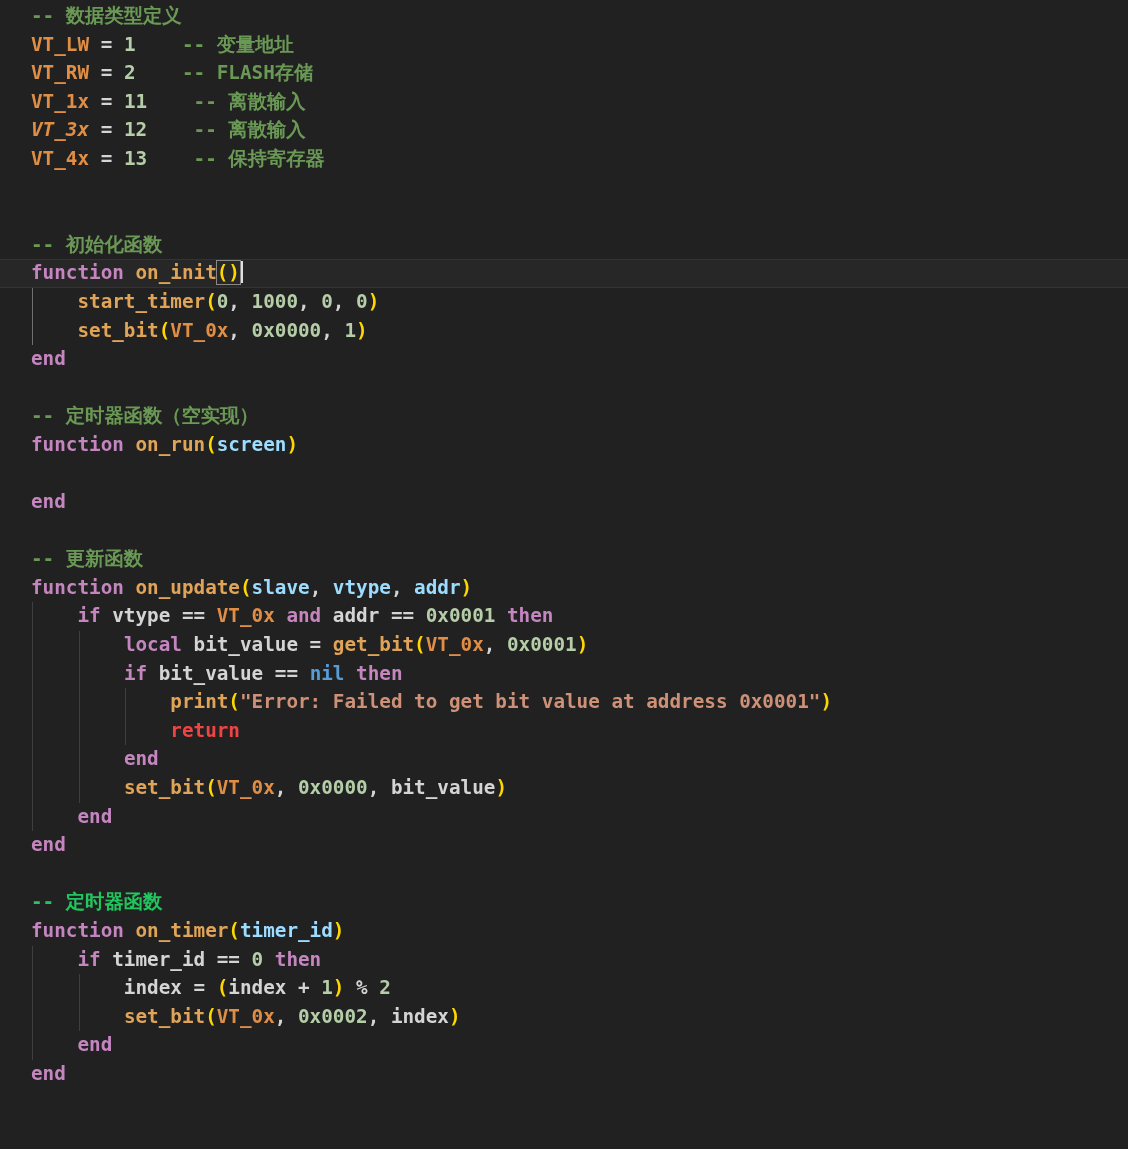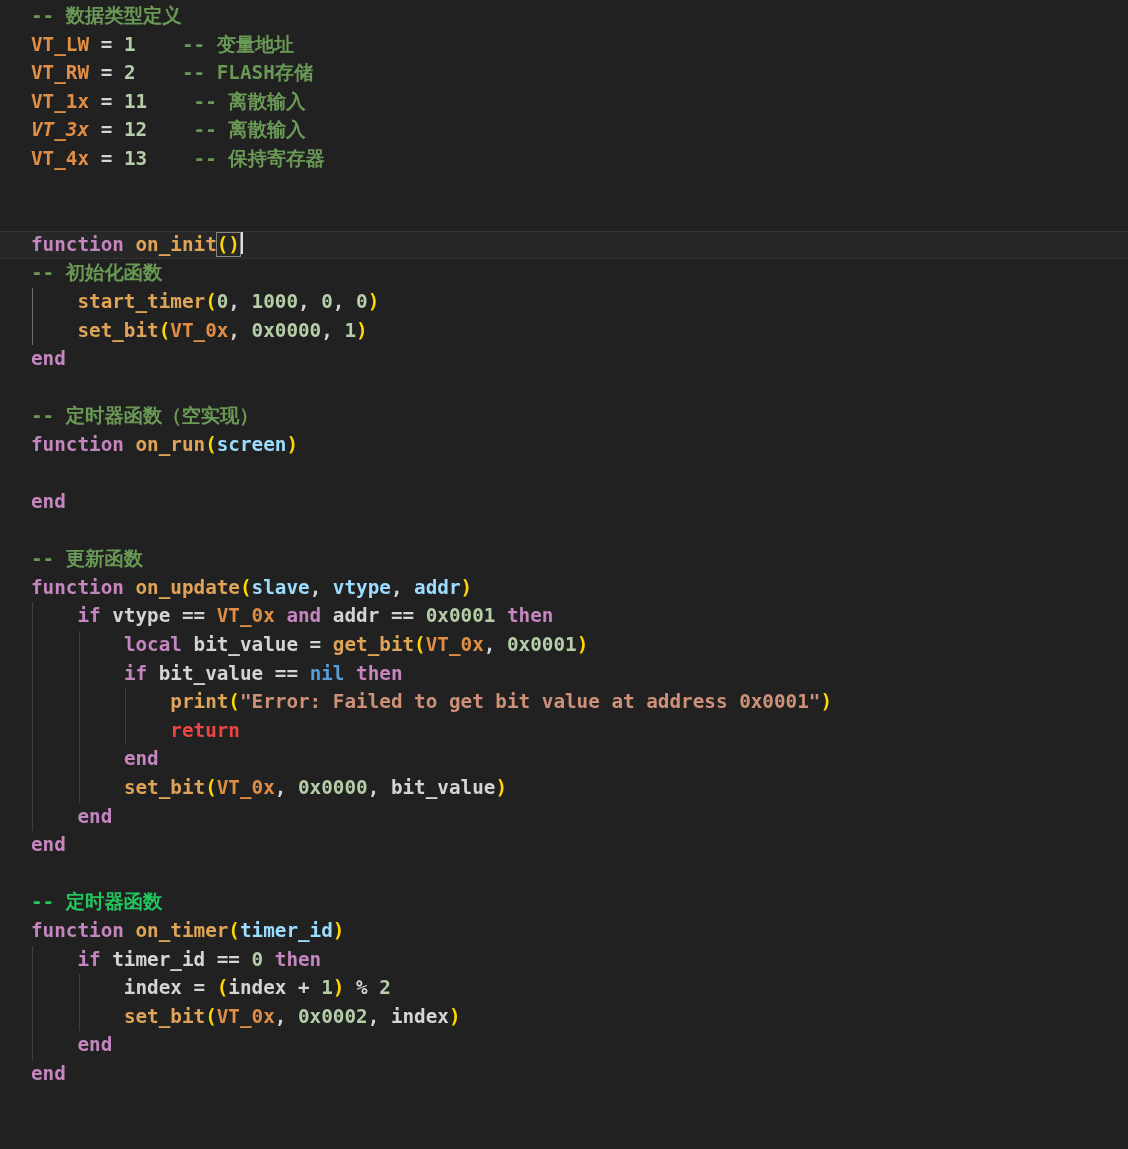--- a/index.html
+++ b/index.html
@@ -64,22 +64,22 @@
 
 <div class="editor" style="background: rgb(33, 33, 33);">
     <div class="line"><span class="tok" style="color: rgb(106, 153, 85);">-- 数据类型定义</span></div>
     <div class="line"><span class="tok" style="color: rgb(224, 142, 69);">VT_LW</span><span class="tok" style="color: rgb(212, 212, 212);"> = </span><span class="tok" style="color: rgb(181, 206, 168);">1</span><span class="tok" style="color: rgb(212, 212, 212);">    </span><span class="tok" style="color: rgb(106, 153, 85);">-- 变量地址</span></div>
     <div class="line"><span class="tok" style="color: rgb(224, 142, 69);">VT_RW</span><span class="tok" style="color: rgb(212, 212, 212);"> = </span><span class="tok" style="color: rgb(181, 206, 168);">2</span><span class="tok" style="color: rgb(212, 212, 212);">    </span><span class="tok" style="color: rgb(106, 153, 85);">-- FLASH存储</span></div>
     <div class="line"><span class="tok" style="color: rgb(224, 142, 69);">VT_1x</span><span class="tok" style="color: rgb(212, 212, 212);"> = </span><span class="tok" style="color: rgb(181, 206, 168);">11</span><span class="tok" style="color: rgb(212, 212, 212);">    </span><span class="tok" style="color: rgb(106, 153, 85);">-- 离散输入</span></div>
     <div class="line"><span class="tok" style="color: rgb(224, 142, 69); font-style: italic;">VT_3x</span><span class="tok" style="color: rgb(212, 212, 212);"> = </span><span class="tok" style="color: rgb(181, 206, 168);">12</span><span class="tok" style="color: rgb(212, 212, 212);">    </span><span class="tok" style="color: rgb(106, 153, 85);">-- 离散输入</span></div>
     <div class="line"><span class="tok" style="color: rgb(224, 142, 69);">VT_4x</span><span class="tok" style="color: rgb(212, 212, 212);"> = </span><span class="tok" style="color: rgb(181, 206, 168);">13</span><span class="tok" style="color: rgb(212, 212, 212);">    </span><span class="tok" style="color: rgb(106, 153, 85);">-- 保持寄存器</span></div>
     <div class="line"></div>
     <div class="line"></div>
+    <div class="line"><span class="tok" style="color: rgb(106, 153, 85);">-- 初始化函数</span></div>
     <div class="line current"><span class="tok" style="color: rgb(197, 134, 192);">function</span><span class="tok" style="color: rgb(212, 212, 212);"> </span><span class="tok" style="color: rgb(224, 164, 88);">on_init</span><span class="tok bracket-box" style="color: rgb(255, 215, 0);">()</span><span class="cursor"></span></div>
-    <div class="line"><span class="tok" style="color: rgb(106, 153, 85);">-- 初始化函数</span></div>
     <div class="line"><span class="guide active" style="left: 32px;"></span><span class="tok" style="color: rgb(212, 212, 212);">    </span><span class="tok" style="color: rgb(224, 164, 88);">start_timer</span><span class="tok" style="color: rgb(255, 215, 0);">(</span><span class="tok" style="color: rgb(181, 206, 168);">0</span><span class="tok" style="color: rgb(212, 212, 212);">, </span><span class="tok" style="color: rgb(181, 206, 168);">1000</span><span class="tok" style="color: rgb(212, 212, 212);">, </span><span class="tok" style="color: rgb(181, 206, 168);">0</span><span class="tok" style="color: rgb(212, 212, 212);">, </span><span class="tok" style="color: rgb(181, 206, 168);">0</span><span class="tok" style="color: rgb(255, 215, 0);">)</span></div>
     <div class="line"><span class="guide active" style="left: 32px;"></span><span class="tok" style="color: rgb(212, 212, 212);">    </span><span class="tok" style="color: rgb(224, 164, 88);">set_bit</span><span class="tok" style="color: rgb(255, 215, 0);">(</span><span class="tok" style="color: rgb(224, 142, 69);">VT_0x</span><span class="tok" style="color: rgb(212, 212, 212);">, </span><span class="tok" style="color: rgb(181, 206, 168);">0x0000</span><span class="tok" style="color: rgb(212, 212, 212);">, </span><span class="tok" style="color: rgb(181, 206, 168);">1</span><span class="tok" style="color: rgb(255, 215, 0);">)</span></div>
     <div class="line"><span class="tok" style="color: rgb(197, 134, 192);">end</span></div>
     <div class="line"></div>
     <div class="line"><span class="tok" style="color: rgb(106, 153, 85);">-- 定时器函数（空实现）</span></div>
     <div class="line"><span class="tok" style="color: rgb(197, 134, 192);">function</span><span class="tok" style="color: rgb(212, 212, 212);"> </span><span class="tok" style="color: rgb(224, 164, 88);">on_run</span><span class="tok" style="color: rgb(255, 215, 0);">(</span><span class="tok" style="color: rgb(156, 220, 254);">screen</span><span class="tok" style="color: rgb(255, 215, 0);">)</span></div>
     <div class="line"></div>
     <div class="line"><span class="tok" style="color: rgb(197, 134, 192);">end</span></div>
     <div class="line"></div>
     <div class="line"><span class="tok" style="color: rgb(106, 153, 85);">-- 更新函数</span></div>

